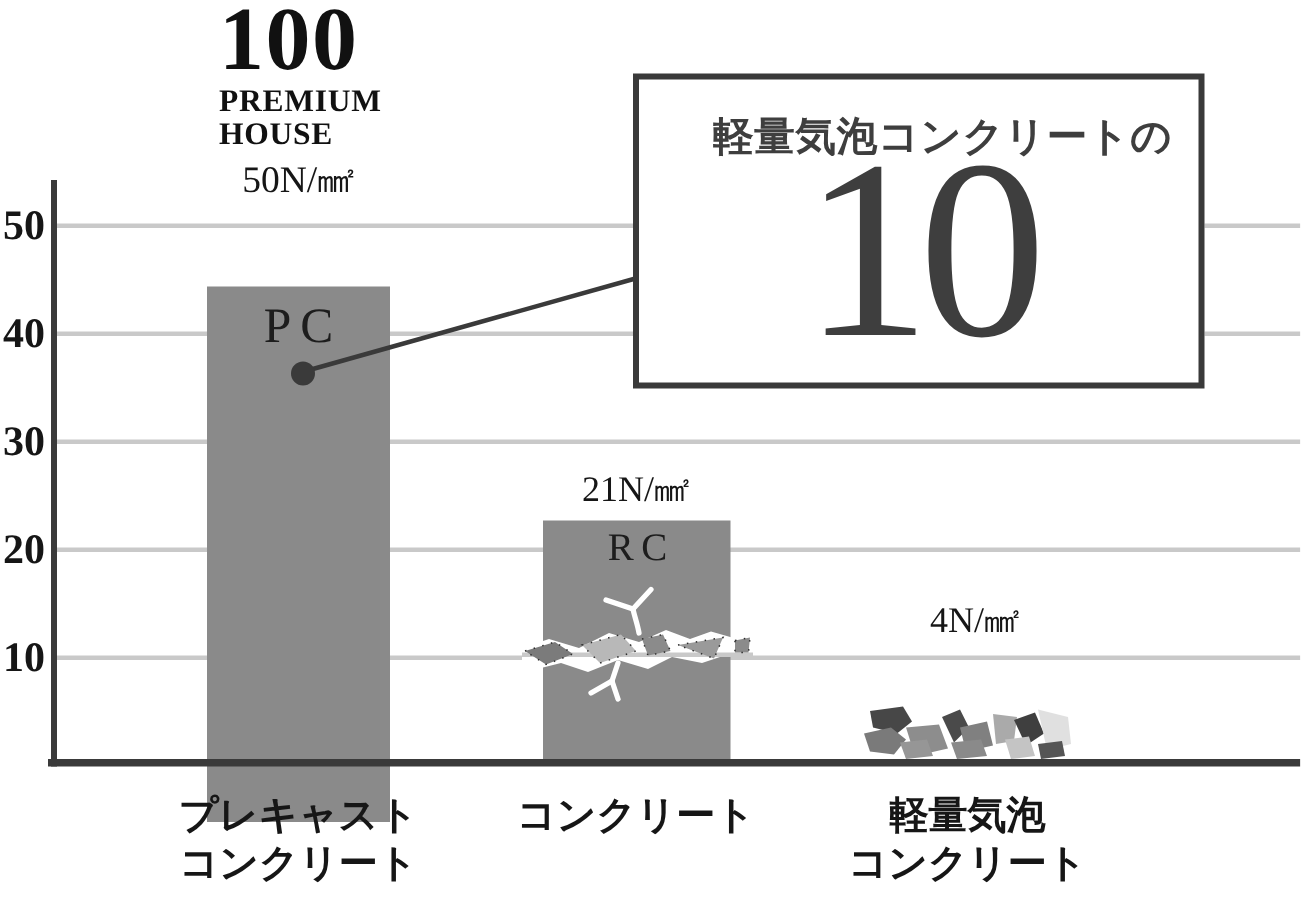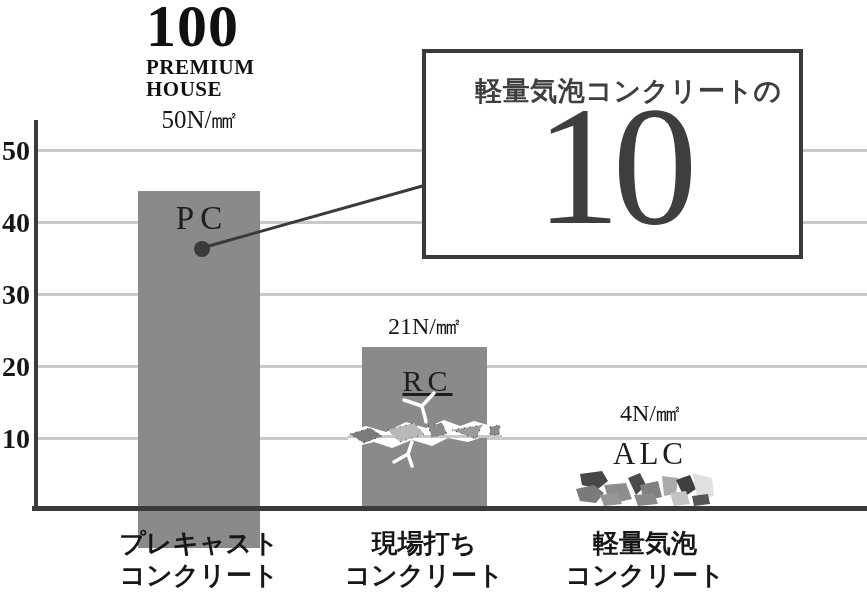--- a/index.html
+++ b/index.html
@@ -12,21 +12,21 @@
   
   .gridline { position:absolute; left:38px; width:829px; height:3px; background:#c9c9c9; z-index:1; }
   #y-axis-line { position:absolute; left:34px; top:120px; width:4px; height:391px; background:#3a3a3a; z-index:3; }
   #x-axis-line { position:absolute; left:32px; top:506px; width:835px; height:5px; background:#3a3a3a; z-index:3; }
   .ytick { position:absolute; left:0; width:30px; text-align:right; font-size:28px; font-weight:700; line-height:32px; z-index:2; }
   
   .bar { position:absolute; background:#8a8a8a; z-index:2; text-align:center; }
   #bar-pc { left:138px; top:151px; width:122px; height:357px;margin-top:40px; }
   #bar-rc { left:362px; top:347px; width:125px; height:161px; }
   .bar-abbr { font-size:33px; letter-spacing:6px; color:#1d1d1d; padding-top:9px; padding-left:6px; }
-  #bar-rc .bar-abbr { font-size:30px; padding-top:17px; letter-spacing:5px;text-decoration:underline; }
+  #bar-rc .bar-abbr { font-size:26px; padding-top:3px; letter-spacing:5px; }
   .value-label { position:absolute; text-align:center; font-size:25px; font-weight:400; z-index:2; }
   #value-pc  { left:119px; top:103px; width:160px;text-align:center; }
   #value-rc  { left:344px; top:310px; width:160px; font-size:24px;font-family:Liberation Serif, serif; }
   #value-alc { left:570px; top:397px; width:160px; font-size:24px; }
   #alc-abbr { position:absolute; left:580px; top:436px; width:140px; text-align:center; font-size:31px; letter-spacing:4px; color:#1d1d1d; z-index:2; }
   
   #crack-svg  { position:absolute; left:348px; top:386px; z-index:3; }
   #rubble-svg { position:absolute; left:574px; top:470px; z-index:2; }
   #connector-svg { position:absolute; left:0; top:0; z-index:4; pointer-events:none; }
   
@@ -77,21 +77,20 @@
   <div id="value-pc" class="value-label">50N/㎟</div>
   <div id="value-rc" class="value-label">21N/㎟</div>
   <div id="value-alc" class="value-label">4N/㎟</div>
 
   <div id="bar-pc" class="bar">
     <div class="bar-abbr">PC</div>
   </div>
   <div id="bar-rc" class="bar">
     <div class="bar-abbr">RC</div>
   </div>
-  <div id="alc-abbr">ALC</div>
 
   <svg id="crack-svg" width="154" height="82" viewBox="0 0 154 82">
     <polygon fill="#ffffff" points="0,46 18,40 38,46 58,36 78,42 96,34 112,40 126,35 140,39 154,36 154,46 138,50 120,56 100,52 84,60 64,54 44,62 26,56 10,60 0,56"></polygon>
     <rect x="0" y="49" width="154" height="3" fill="#c9c9c9"></rect>
     <g stroke="#2e2e2e" stroke-width="1" stroke-dasharray="1 5">
       <polygon fill="#7b7b7b" points="2,48 22,42 34,50 16,57"></polygon>
       <polygon fill="#b8b8b8" points="40,44 66,37 76,48 52,56"></polygon>
       <polygon fill="#8b8b8b" points="80,40 94,37 99,48 84,51"></polygon>
       <polygon fill="#9a9a9a" points="104,44 134,39 128,53"></polygon>
       <polygon fill="#8b8b8b" points="142,41 152,39 151,49 142,49"></polygon>
@@ -131,21 +130,20 @@
     <div id="callout-row">
       <span id="callout-number">10</span>
     </div>
   </div>
 
   <div id="cat-1" class="cat-label">
     <div>プレキャスト</div>
     <div>コンクリート</div>
   </div>
   <div id="cat-2" class="cat-label">
-    <div>現場打ち</div>
     <div>コンクリート</div>
   </div>
   <div id="cat-3" class="cat-label">
     <div>軽量気泡</div>
     <div>コンクリート</div>
   </div>
 
 </div>
 
 </body></html>

